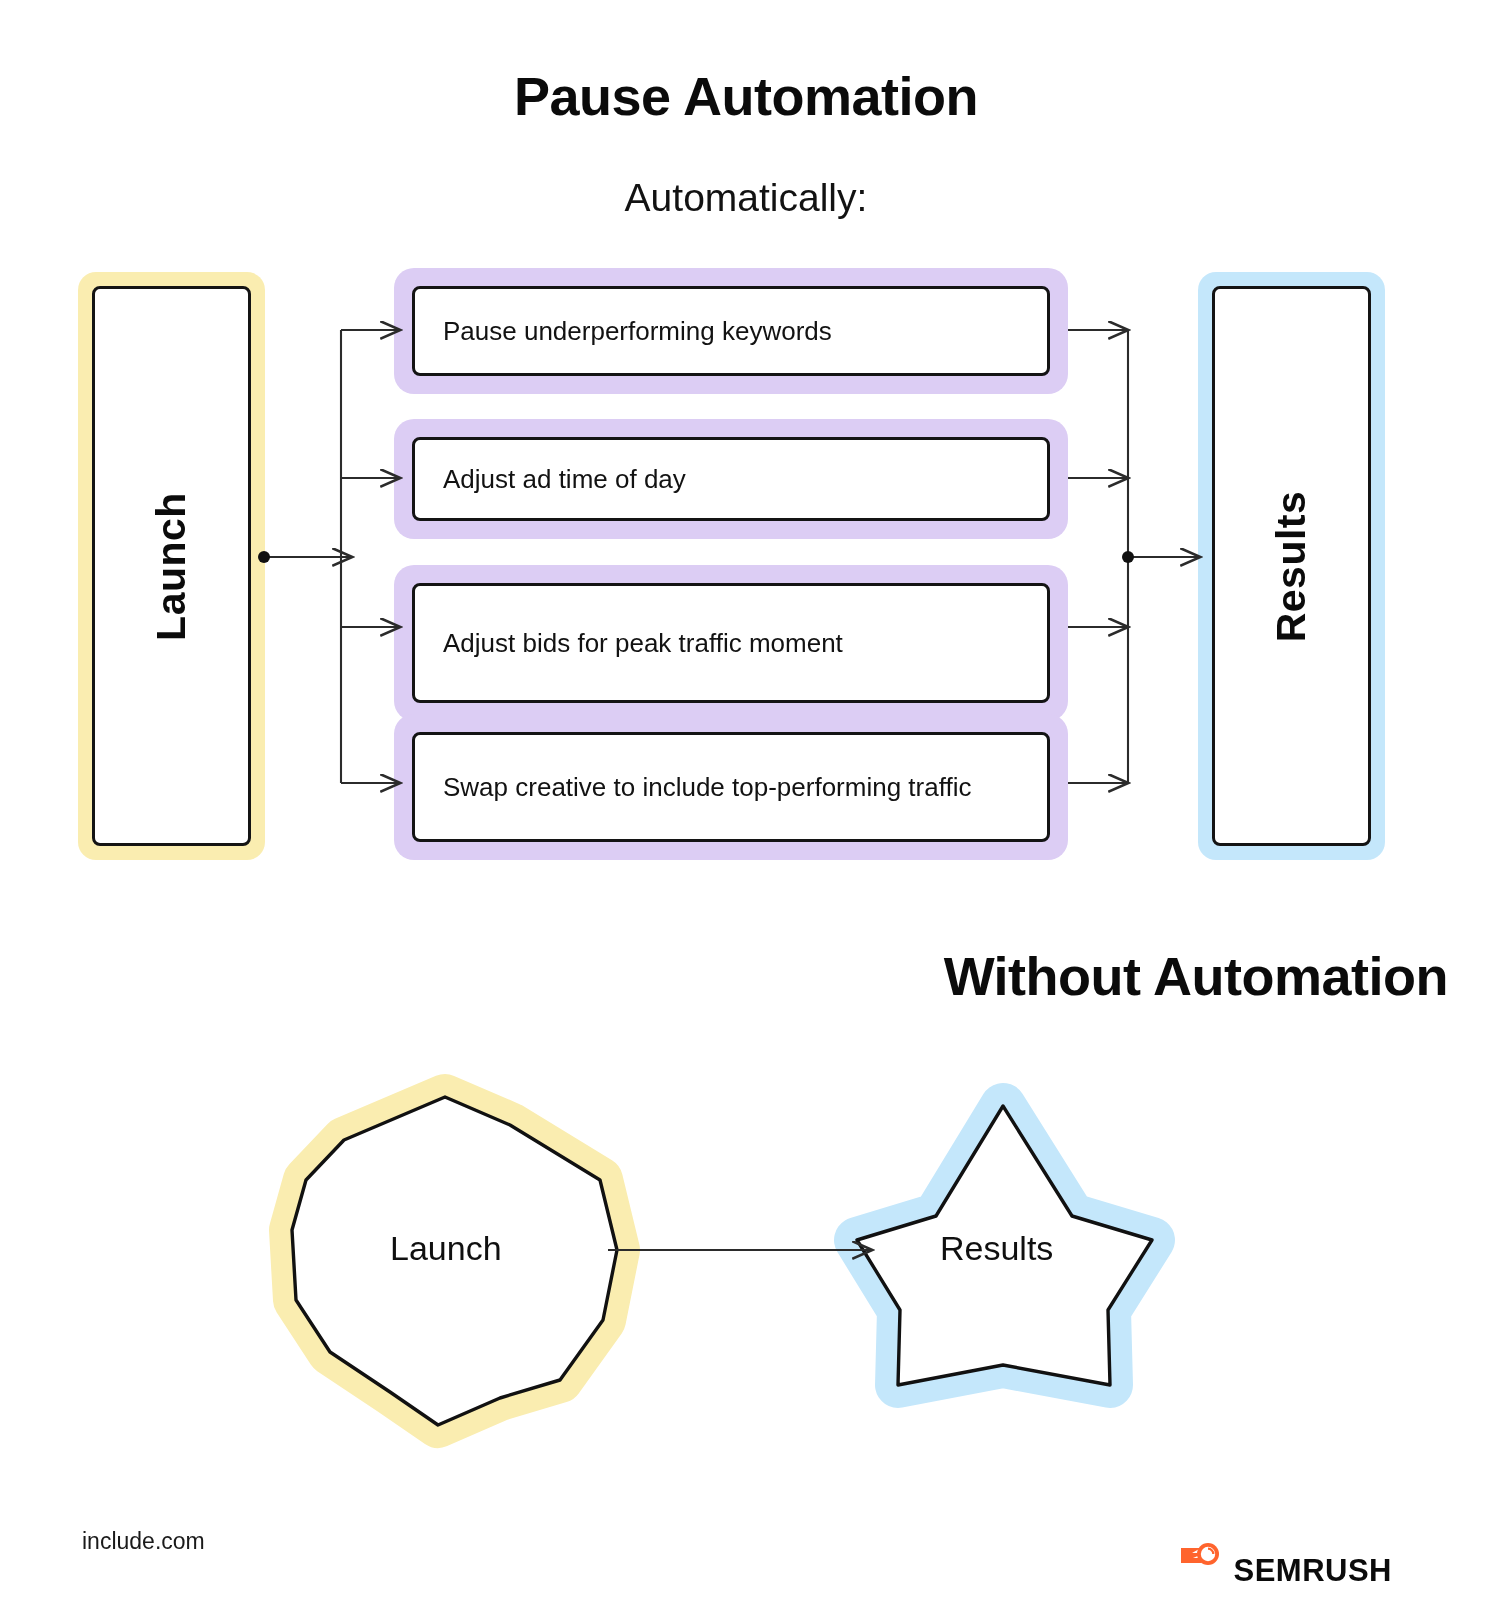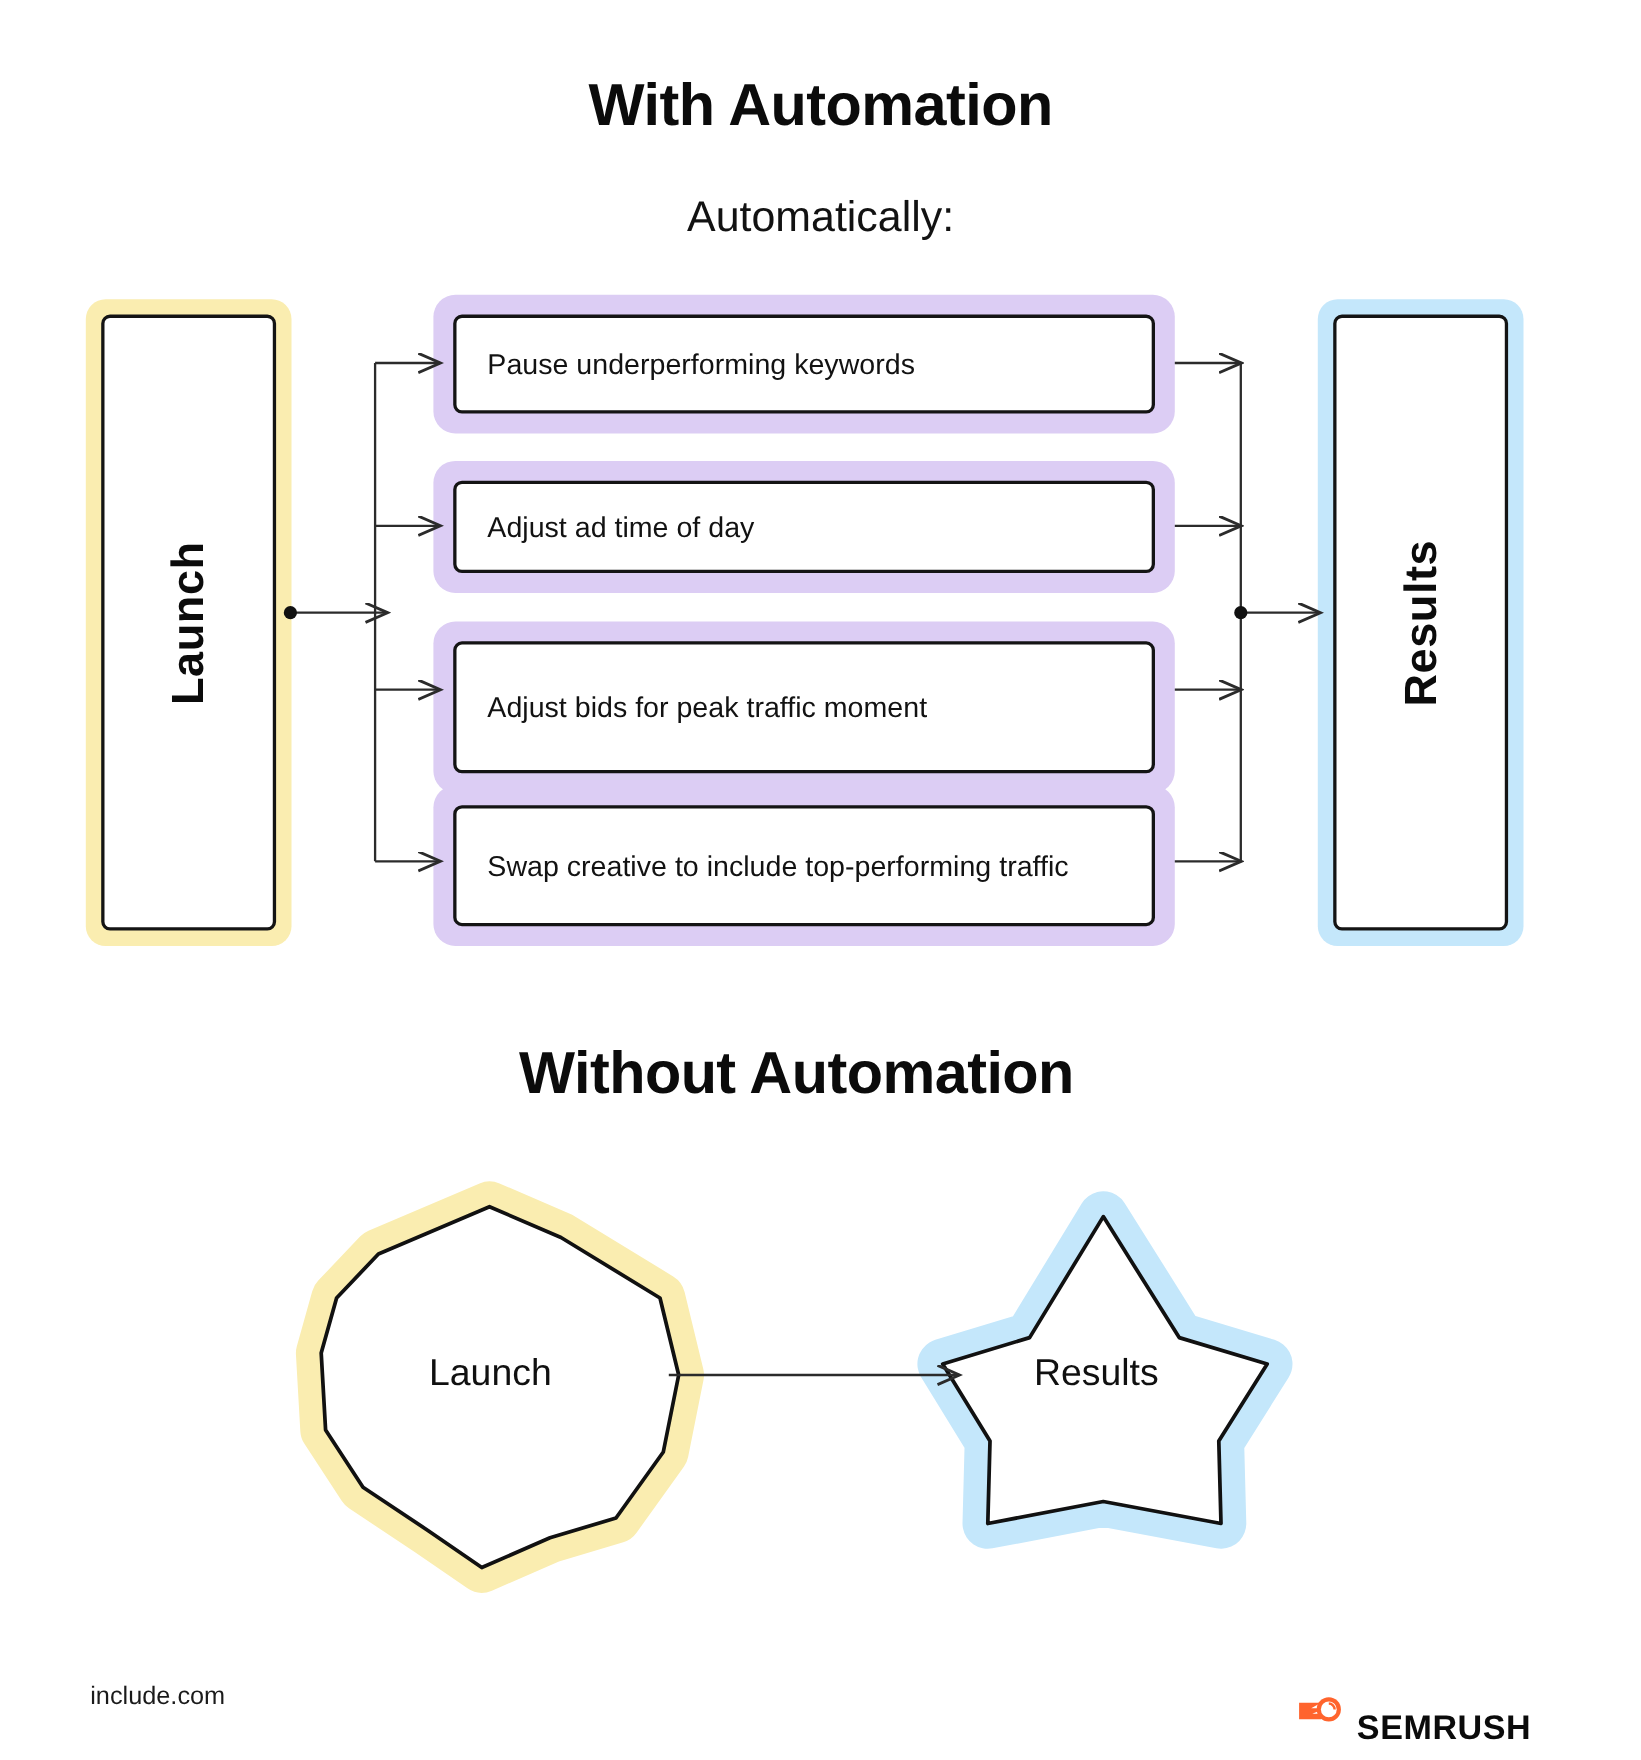--- a/index.html
+++ b/index.html
@@ -36,21 +36,21 @@
     text-align: center;
     font-size: 39px;
     font-weight: normal;
     color: #121212;
   }
   .title-without {
     position: absolute;
     left: 0;
     top: 945px;
     width: 1448px;
-    text-align: center;
+    text-align: right;
     font-size: 54px;
     font-weight: bold;
     letter-spacing: -0.5px;
     color: #0b0b0b;
   }
 
   
   .endnode {
     position: absolute;
     border-radius: 18px;
@@ -165,21 +165,21 @@
     font-size: 34px;
     color: #101010;
     white-space: nowrap;
   }
   #launch-blob-label { left: 390px; top: 1229px; }
   #results-star-label { left: 940px; top: 1229px; }
 </style>
 </head>
 <body>
 
-<div class="title-with">With Automation</div>
+<div class="title-with">Pause Automation</div>
 
 <div class="subtitle-auto">Automatically:</div>
 
 <div class="endnode" id="launch-node">
   <div class="inner">
     <span class="vlabel">Launch</span>
   </div>
 </div>
 
 <div class="endnode" id="results-node">

